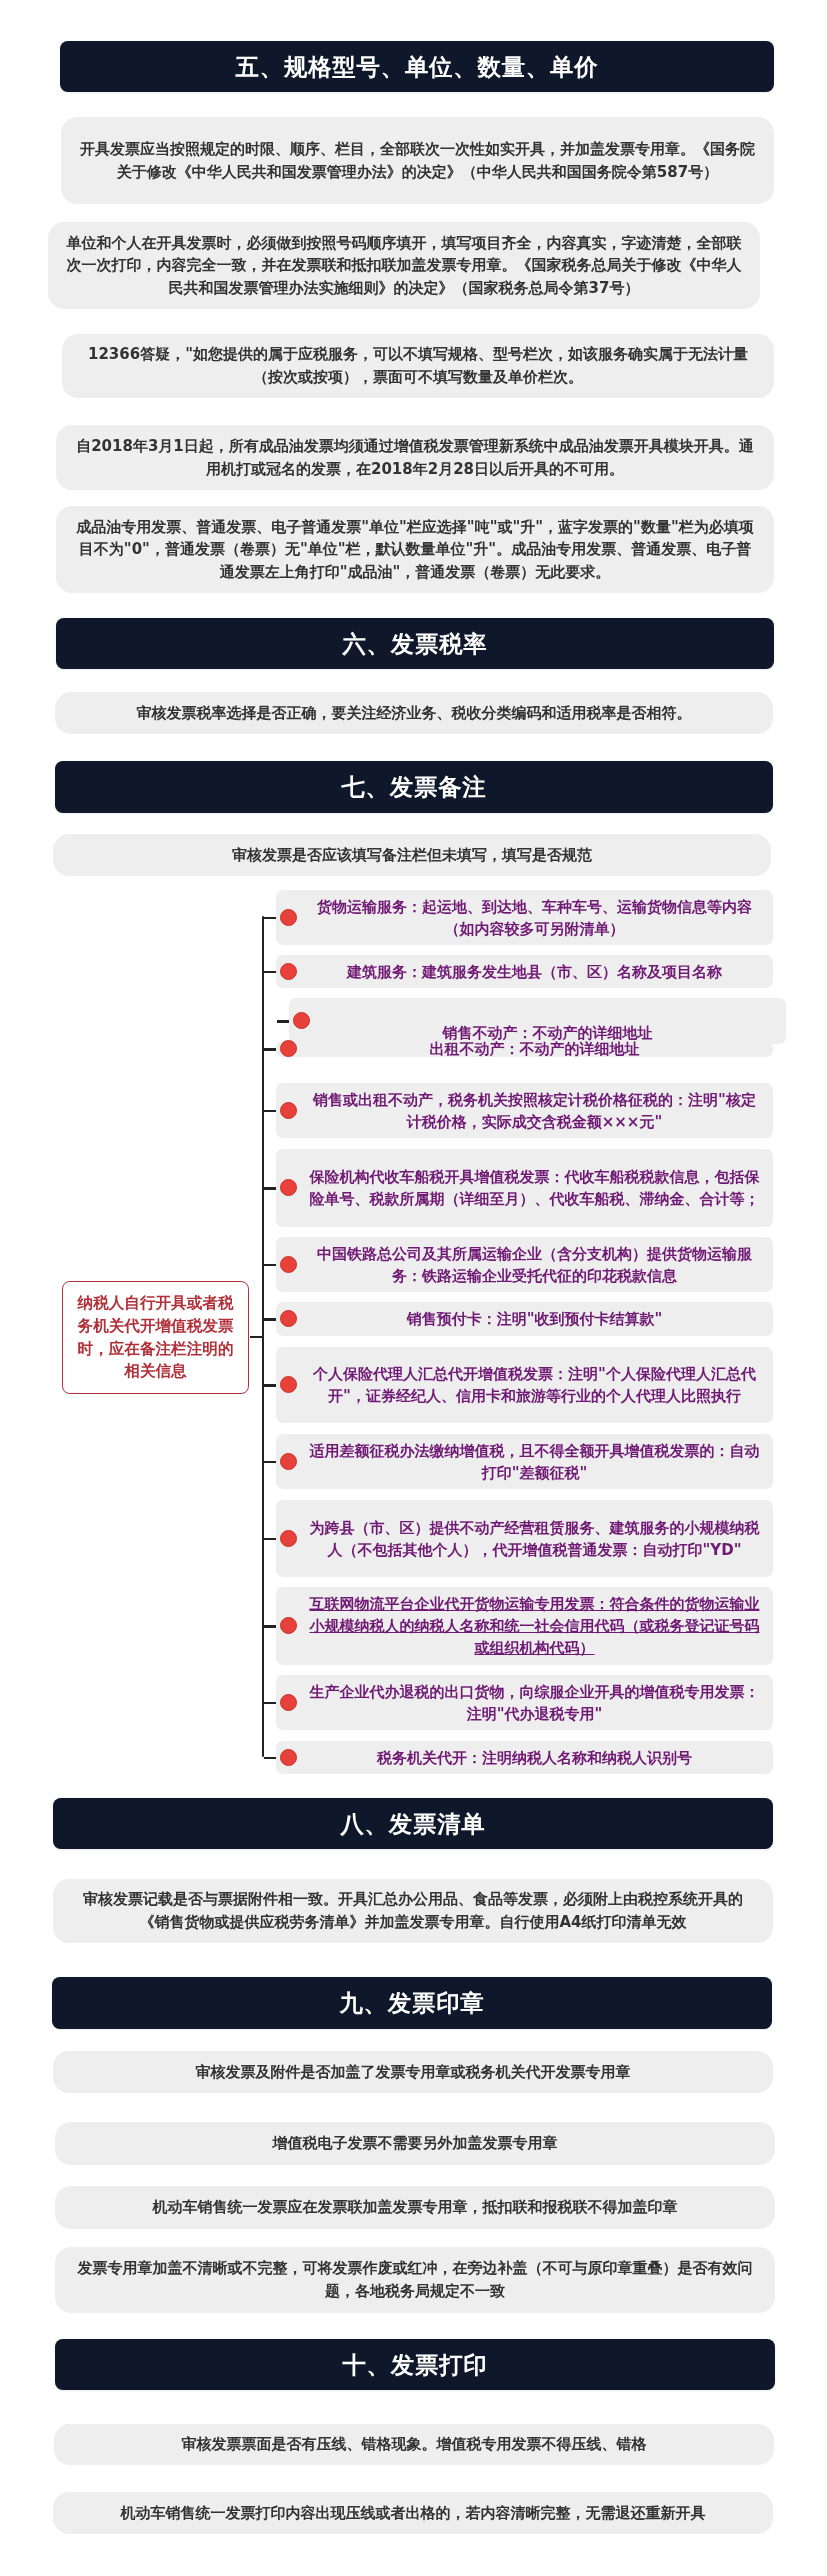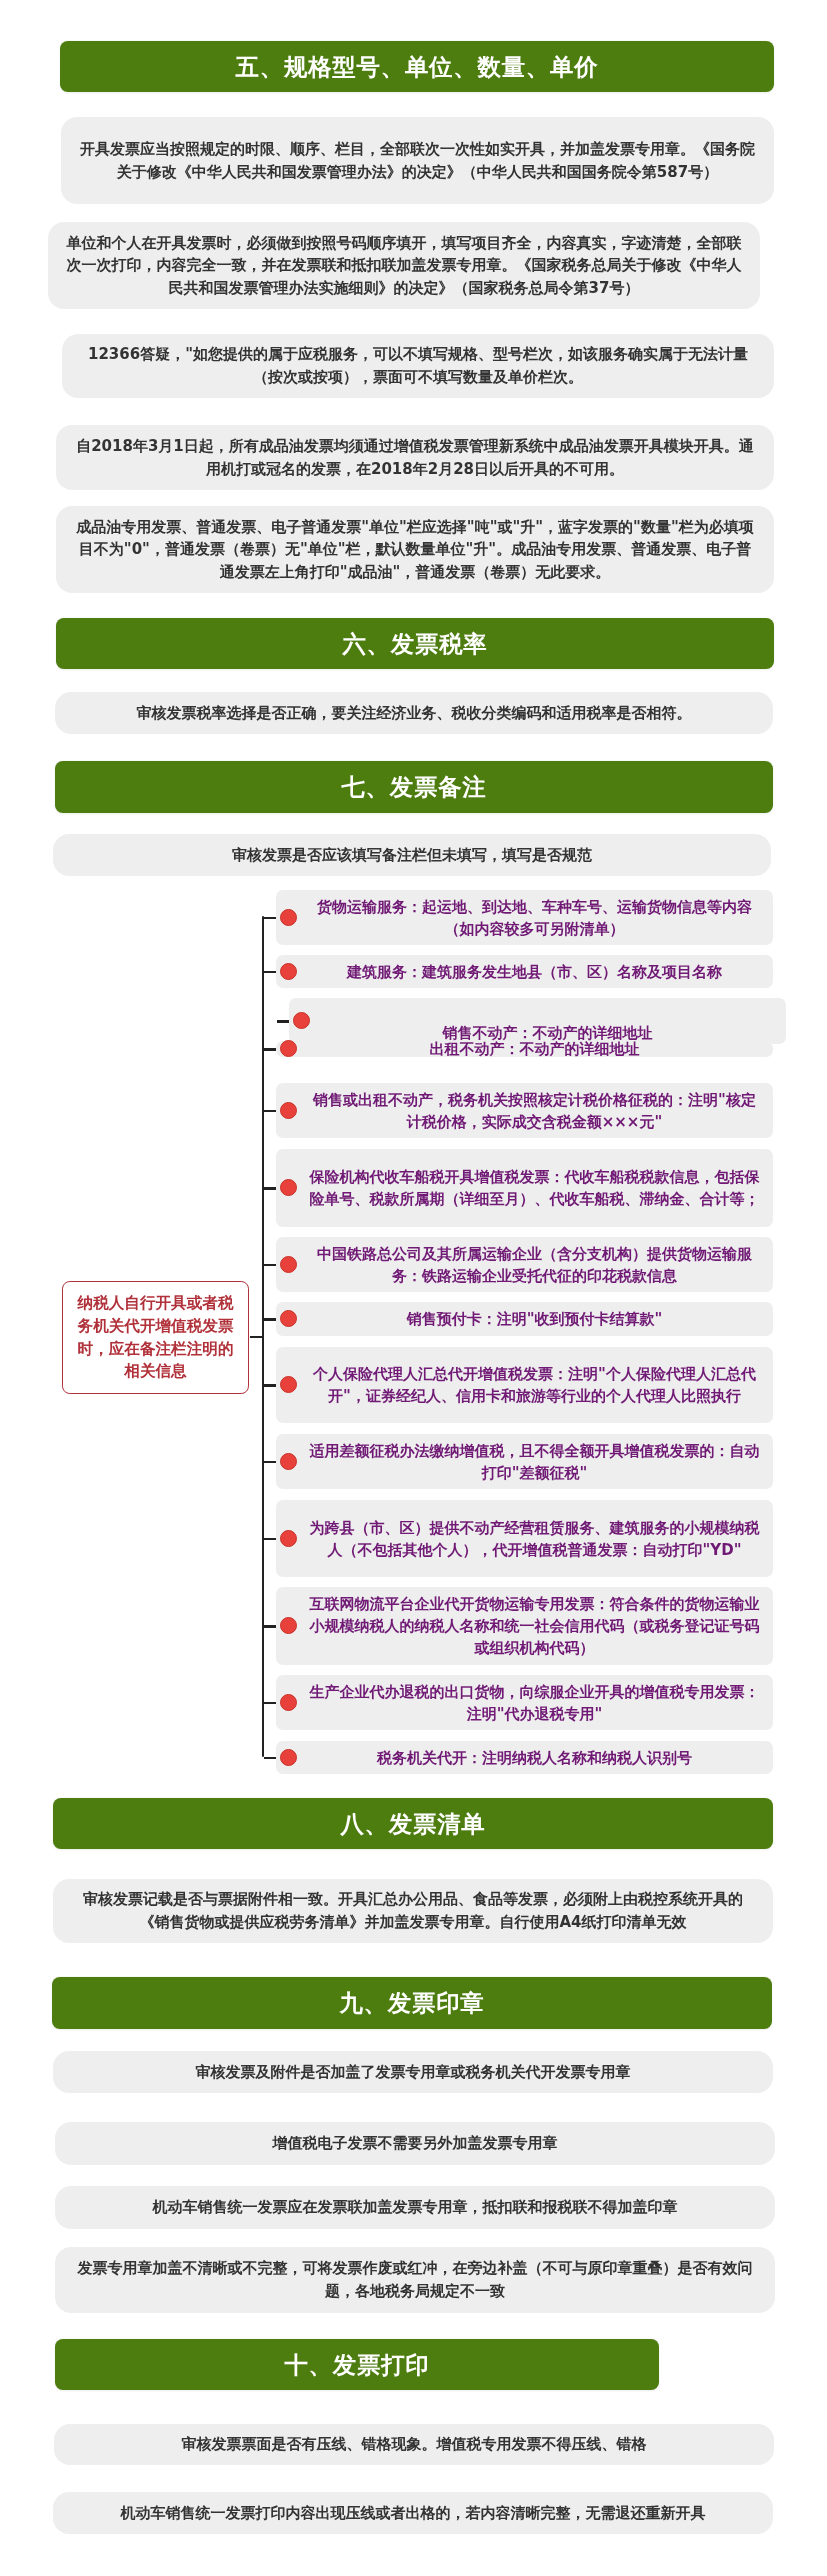--- a/index.html
+++ b/index.html
@@ -1,19 +1,19 @@
 <!DOCTYPE html>
 <html style="font-size:12.5px"><head>
 <meta charset="utf-8">
 <style>
   html, body { margin: 0; padding: 0; background: #ffffff; }
   body { width: 827px; height: 2576px; position: relative; overflow: hidden;
          font-family: "DejaVu Sans", "Liberation Sans", sans-serif; }
   .abs { position: absolute; box-sizing: border-box; }
-  .hdr { background: #4d7c0f; border-radius: 7.8px; color: #ffffff;
+  .hdr { background: #0f172a; border-radius: 7.8px; color: #ffffff;
          font-weight: bold; font-size: 23.4px; display: flex; align-items: center;
          justify-content: center; letter-spacing: 0.8px;
          box-shadow: 0 0.8px 2.3px rgba(0,0,0,0.08); }
   .box { background: #EEEEEE; border-radius: 16px; color: #333333;
          font-weight: bold; font-size: 15px; line-height: 22.6px;
          display: flex; align-items: center; justify-content: center;
          text-align: center; padding: 0 17px; }
   .tree-item { background: #EEEEEE; border-radius: 7px; color: #701a75;
          font-weight: bold; font-size: 15px; line-height: 22px;
          display: flex; align-items: center; justify-content: center;
@@ -120,21 +120,21 @@
 <div class="abs tree-item" style="left:276px; top:1434px; width:497px; height:55px;">
   <span class="stub"></span>
   <span class="dot"></span>
   <span>适用差额征税办法缴纳增值税，且不得全额开具增值税发票的：自动打印"差额征税"</span>
 </div>
 <div class="abs tree-item" style="left:276px; top:1500px; width:497px; height:77px;">
   <span class="stub"></span>
   <span class="dot"></span>
   <span>为跨县（市、区）提供不动产经营租赁服务、建筑服务的小规模纳税人（不包括其他个人），代开增值税普通发票：自动打印"YD"</span>
 </div>
-<div class="abs tree-item" style="left:276px; top:1587px; width:497px; height:78px;">
+<div class="abs tree-item" style="left:276px; top:1587px; width:497px; height:78px;text-decoration:underline;">
   <span class="stub"></span>
   <span class="dot"></span>
   <span>互联网物流平台企业代开货物运输专用发票：符合条件的货物运输业小规模纳税人的纳税人名称和统一社会信用代码（或税务登记证号码或组织机构代码）</span>
 </div>
 <div class="abs tree-item" style="left:276px; top:1675px; width:497px; height:55px;">
   <span class="stub"></span>
   <span class="dot"></span>
   <span>生产企业代办退税的出口货物，向综服企业开具的增值税专用发票：注明"代办退税专用"</span>
 </div>
 <div class="abs tree-item" style="left:276px; top:1741px; width:497px; height:33px;">
@@ -159,21 +159,21 @@
 <div class="abs box" style="left:55px; top:2122px; width:720px; height:43px;">
   <span>增值税电子发票不需要另外加盖发票专用章</span>
 </div>
 <div class="abs box" style="left:55px; top:2186px; width:720px; height:43px;">
   <span>机动车销售统一发票应在发票联加盖发票专用章，抵扣联和报税联不得加盖印章</span>
 </div>
 <div class="abs box" style="left:55px; top:2247px; width:720px; height:66px;">
   <span>发票专用章加盖不清晰或不完整，可将发票作废或红冲，在旁边补盖（不可与原印章重叠）是否有效问题，各地税务局规定不一致</span>
 </div>
 
-<div class="abs hdr" style="left:55px; top:2339px; width:604px; height:51px;">
+<div class="abs hdr" style="left:55px; top:2339px; width:720px; height:51px;">
   <span>十、发票打印</span>
 </div>
 <div class="abs box" style="left:54px; top:2424px; width:720px; height:41px;">
   <span>审核发票票面是否有压线、错格现象。增值税专用发票不得压线、错格</span>
 </div>
 <div class="abs box" style="left:53px; top:2492px; width:720px; height:42px;">
   <span>机动车销售统一发票打印内容出现压线或者出格的，若内容清晰完整，无需退还重新开具</span>
 </div>
 
 

